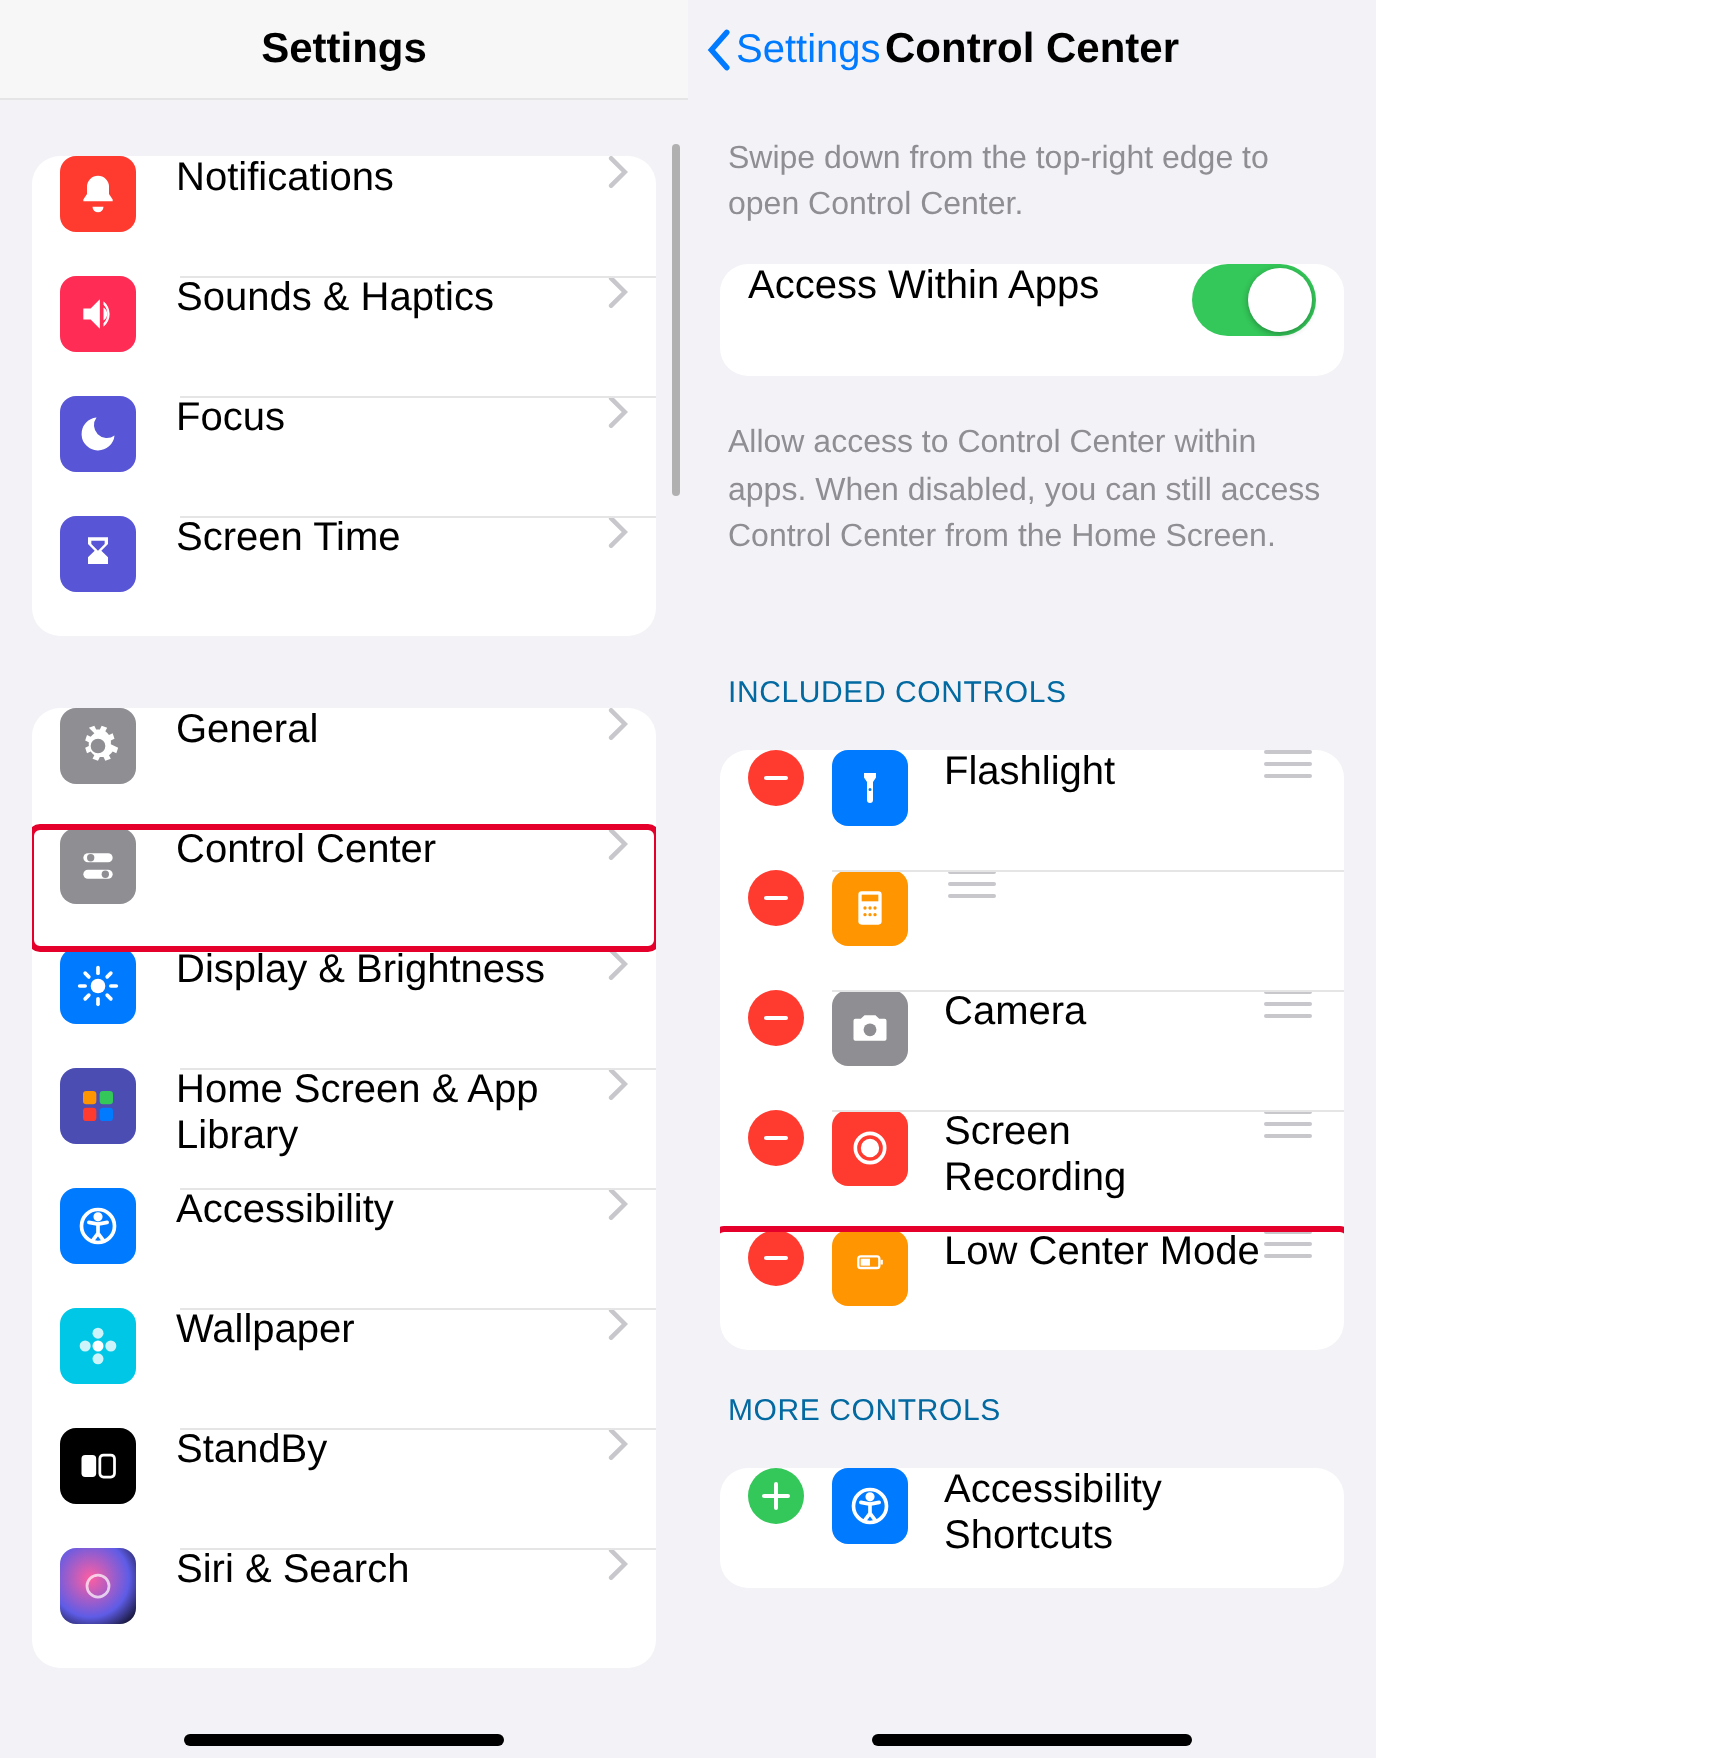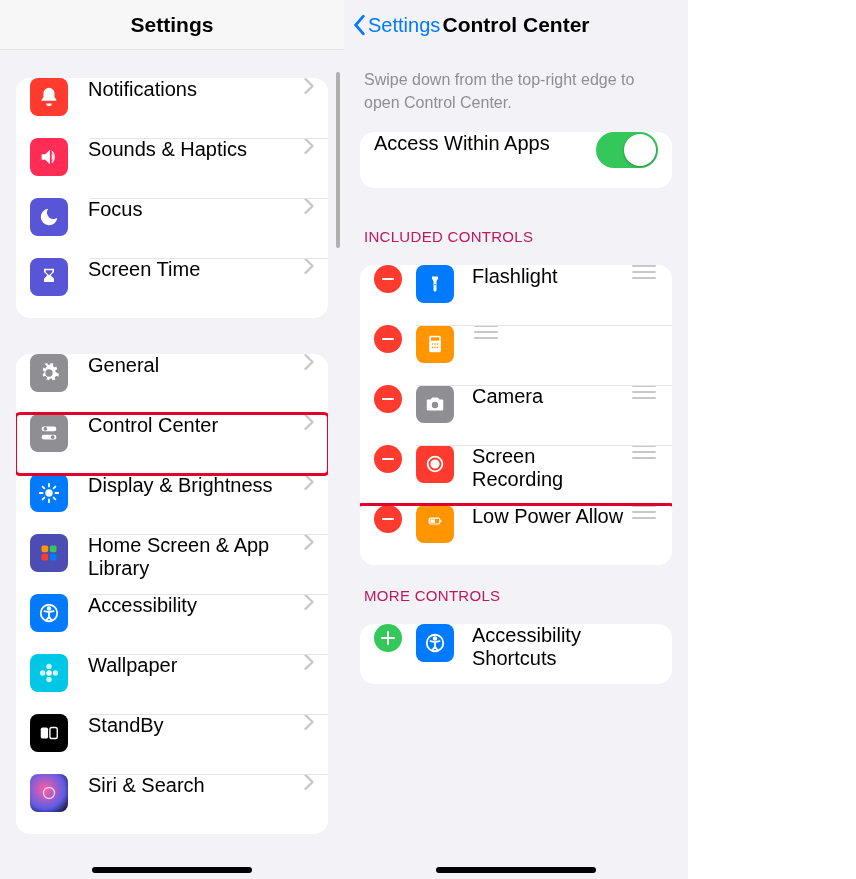--- a/index.html
+++ b/index.html
@@ -4,21 +4,21 @@
 <style>
   *{box-sizing:border-box;margin:0;padding:0;}
   body{font-family:-apple-system,BlinkMacSystemFont,"Helvetica Neue",Arial,sans-serif;background:#fff;color:#000;}
   .wrap{display:flex;width:688px;height:879px;}
   .pane{flex:1;background:#f2f2f7;position:relative;overflow:hidden;}
   .left .header{height:50px;display:flex;align-items:center;justify-content:center;font-size:21px;font-weight:600;background:#f7f7f7;border-bottom:1px solid #e5e5e5;}
   .right .header{height:50px;display:flex;align-items:center;justify-content:center;font-size:21px;font-weight:600;background:#f2f2f7;position:relative;}
   .back{position:absolute;left:8px;top:0;height:50px;display:flex;align-items:center;color:#007aff;font-size:20px;font-weight:400;cursor:pointer;}
   .back svg{width:14px;height:22px;margin-right:2px;}
   .desc{padding:18px 20px;font-size:16px;color:#8e8e93;line-height:1.45;}
-  .section-label{padding:10px 20px 8px;font-size:15px;color:#be185d;letter-spacing:0.3px;}
+  .section-label{padding:10px 20px 8px;font-size:15px;color:#0369a1;letter-spacing:0.3px;}
   .group{background:#fff;border-radius:14px;margin:12px 16px;overflow:hidden;}
   .row{display:flex;height:60px;padding:0 14px;position:relative;cursor:pointer;}
   .row + .row::before{content:"";position:absolute;top:0;left:74px;right:0;height:1px;background:#e5e5e5;}
   .right .group .row + .row::before{left:56px;}
   .app-icon{width:38px;height:38px;border-radius:8px;display:flex;align-items:center;justify-content:center;flex:0 0 38px;margin-right:20px;}
   .row-label{font-size:20px;font-weight:400;flex:1;}
   .chevron{color:#c7c7cc;width:10px;height:16px;flex:0 0 10px;}
   .scrollind{position:absolute;top:72px;right:4px;width:4px;height:176px;background:#b0b0b0;border-radius:2px;}
   .hilite{position:absolute;border:3px solid #e4002b;border-radius:6px;pointer-events:none;}
   .homebar{position:absolute;bottom:6px;left:50%;transform:translateX(-50%);width:160px;height:6px;background:#000;border-radius:4px;}
@@ -222,20 +222,21 @@
 
     <div class="desc">Swipe down from the top-right edge to open Control Center.</div>
 
     <div class="group" style="margin-top:0;">
       <div class="row" style="height:56px;">
         <div class="row-label">Access Within Apps</div>
         <div class="toggle"></div>
       </div>
     </div>
 
+    <div class="desc" style="padding-top:10px;">Allow access to Control Center within apps. When disabled, you can still access Control Center from the Home Screen.</div>
 
     <div class="section-label" style="margin-top:30px;">INCLUDED CONTROLS</div>
 
     <div class="group" style="position:relative;">
       <div class="row">
         <div class="action-btn minus"></div>
         <div class="cc-icon" style="background:#007aff;">
           <svg viewBox="0 0 24 24" width="18" height="24" fill="#fff">
               <path d="M8 2h8v3l-2 3v12a2 2 0 01-4 0V8L8 5V2zm4 10a1 1 0 100 2 1 1 0 000-2z"></path>
             </svg>
@@ -299,21 +300,21 @@
       </div>
       <div class="row">
         <div class="action-btn minus"></div>
         <div class="cc-icon" style="background:#ff9500;">
           <svg viewBox="0 0 24 24" width="24" height="14" fill="none" stroke="#fff" stroke-width="2">
               <rect x="2" y="2" width="18" height="10" rx="2"></rect>
               <rect x="4" y="4" width="8" height="6" fill="#fff" stroke="none"></rect>
               <rect x="21" y="5" width="2" height="4" fill="#fff" stroke="none"></rect>
             </svg>
         </div>
-        <div class="row-label">Low Power Allow</div>
+        <div class="row-label">Low Center Mode</div>
         <div class="grip">
             <span></span>
             <span></span>
             <span></span>
           </div>
       </div>
       <div class="hilite" style="top:238px;left:-4px;right:-4px;height:68px;"></div>
     </div>
 
     <div class="section-label" style="margin-top:10px;">MORE CONTROLS</div>

